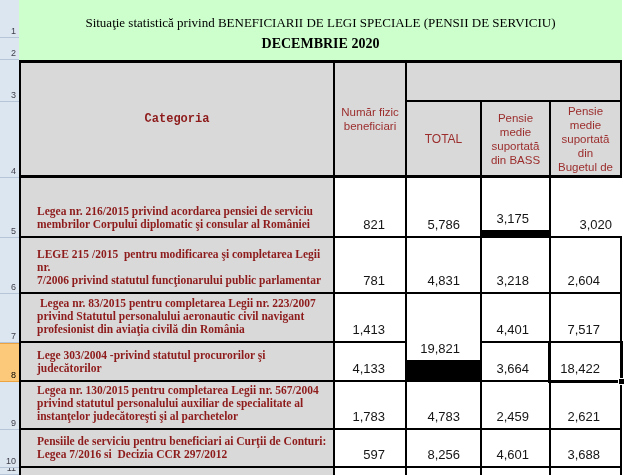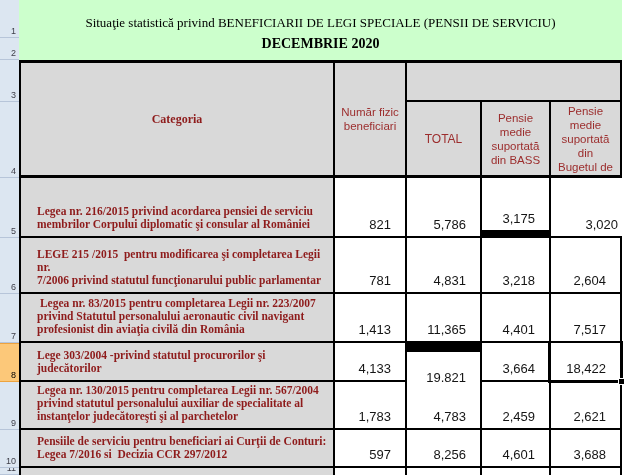--- a/index.html
+++ b/index.html
@@ -29,35 +29,35 @@
   .title-l1 { padding-top:15px; font-size:13px; }
   .title-l2 { padding-top:5px; font-size:14px; font-weight:bold; }
   
   .tbl-bg { position:absolute; left:19px; top:60px; width:603px; height:415px; background:#000; }
   .cell { position:absolute; overflow:hidden;gap:44px; }
   .hdr {
     background:#d9d9d9; color:#9c2d2d; font-size:11.5px; line-height:14px;
     display:flex; flex-direction:column; align-items:center; justify-content:center;
     text-align:center;
   }
-  .hdr.serif { font-family:Liberation Serif, serif; font-weight:bold; color:#8e1b1b; }
+  .hdr.serif { font-family:Liberation Mono, monospace; font-weight:bold; color:#8e1b1b; }
   .pm-l1 { font-family:"Liberation Serif", serif; font-weight:bold; color:#8e1b1b; font-size:13.5px; line-height:17px; }
   .pm-l2 { font-family:"Liberation Serif", serif; font-weight:bold; color:#8e1b1b; font-size:13px; line-height:15px; }
   .preline { white-space:pre-line; }
   .cat {
     background:#d9d9d9; color:#8e1b1b;
     font-family:"Liberation Serif", serif; font-weight:bold;
     font-size:11.5px; line-height:13px; white-space:pre-wrap;
     display:flex; align-items:flex-end;
     padding:2px 2px 5px 16px;
   }
   .num {
     background:#ffffff; color:#151515; font-size:13px;
     display:flex; align-items:flex-end; justify-content:flex-end;
-    padding:0 14px 4px 0;
+    padding:0 20px 4px 0;
   }
   .blank { background:#ffffff; }
   
   .sel-box {
     position:absolute; left:548px; top:341px; width:75px; height:42px;
     border:2px solid #000;
   }
   .fill-handle {
     position:absolute; left:618px; top:378px; width:7px; height:7px;
     background:#000; border:1px solid #fff;
@@ -118,21 +118,21 @@
   <div class="cell cat" style="left:21px;top:294px;width:312px;height:47px"> Legea nr. 83/2015 pentru completarea Legii nr. 223/2007
 privind Statutul personalului aeronautic civil navigant
 profesionist din aviaţia civilă din România</div>
   <div class="cell num" style="left:335px;top:294px;width:70px;height:47px">1,413</div>
   <div class="cell num" style="left:407px;top:294px;width:73px;height:47px">11,365</div>
   <div class="cell num" style="left:482px;top:294px;width:67px;height:47px">4,401</div>
   <div class="cell num" style="left:551px;top:294px;width:69px;height:47px">7,517</div>
 
   <div class="cell cat" style="left:21px;top:343px;width:312px;height:37px">Lege 303/2004 -privind statutul procurorilor şi judecătorilor</div>
   <div class="cell num" style="left:335px;top:343px;width:70px;height:37px">4,133</div>
-  <div class="cell num" style="left:407px;top:352px;width:73px;height:37px">19,821</div>
+  <div class="cell num" style="left:407px;top:323px;width:73px;height:37px">19,821</div>
   <div class="cell num" style="left:482px;top:343px;width:67px;height:37px">3,664</div>
   <div class="cell num" style="left:551px;top:343px;width:69px;height:37px">18,422</div>
 
   <div class="cell cat" style="left:21px;top:382px;width:312px;height:46px">Legea nr. 130/2015 pentru completarea Legii nr. 567/2004
 privind statutul personalului auxiliar de specialitate al
 instanţelor judecătoreşti şi al parchetelor</div>
   <div class="cell num" style="left:335px;top:382px;width:70px;height:46px">1,783</div>
   <div class="cell num" style="left:407px;top:382px;width:73px;height:46px">4,783</div>
   <div class="cell num" style="left:482px;top:382px;width:67px;height:46px">2,459</div>
   <div class="cell num" style="left:551px;top:382px;width:69px;height:46px">2,621</div>

